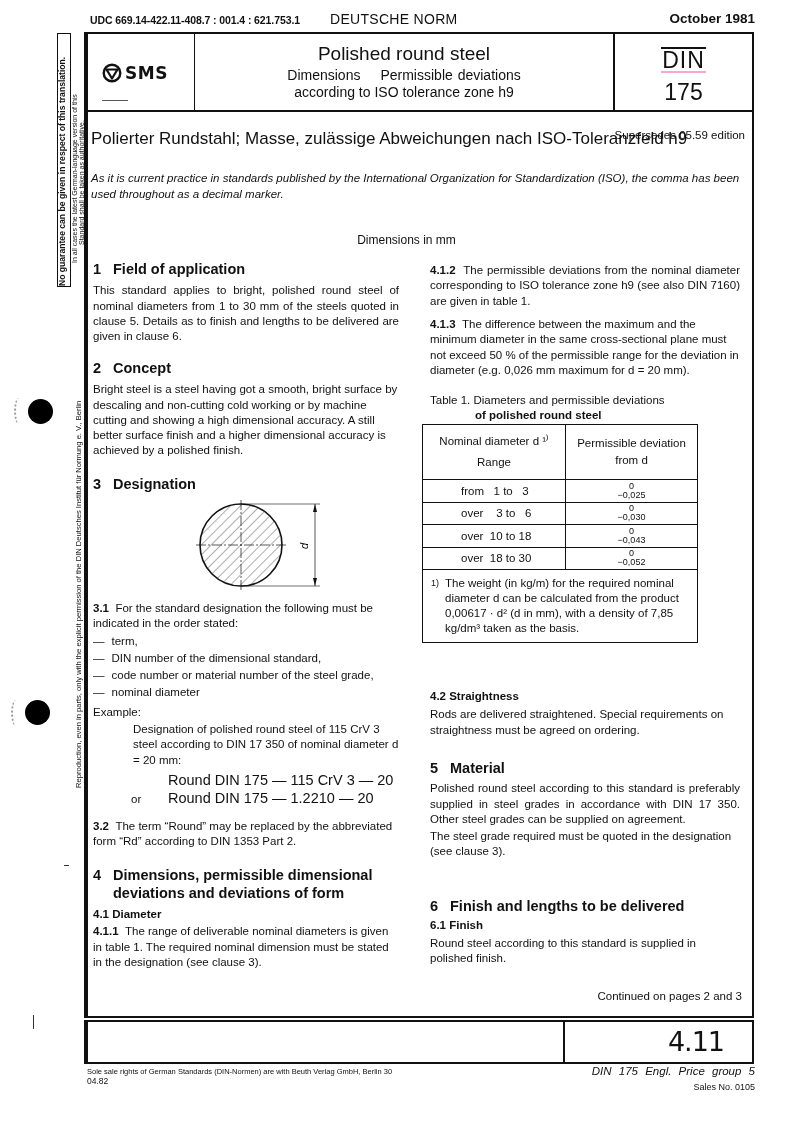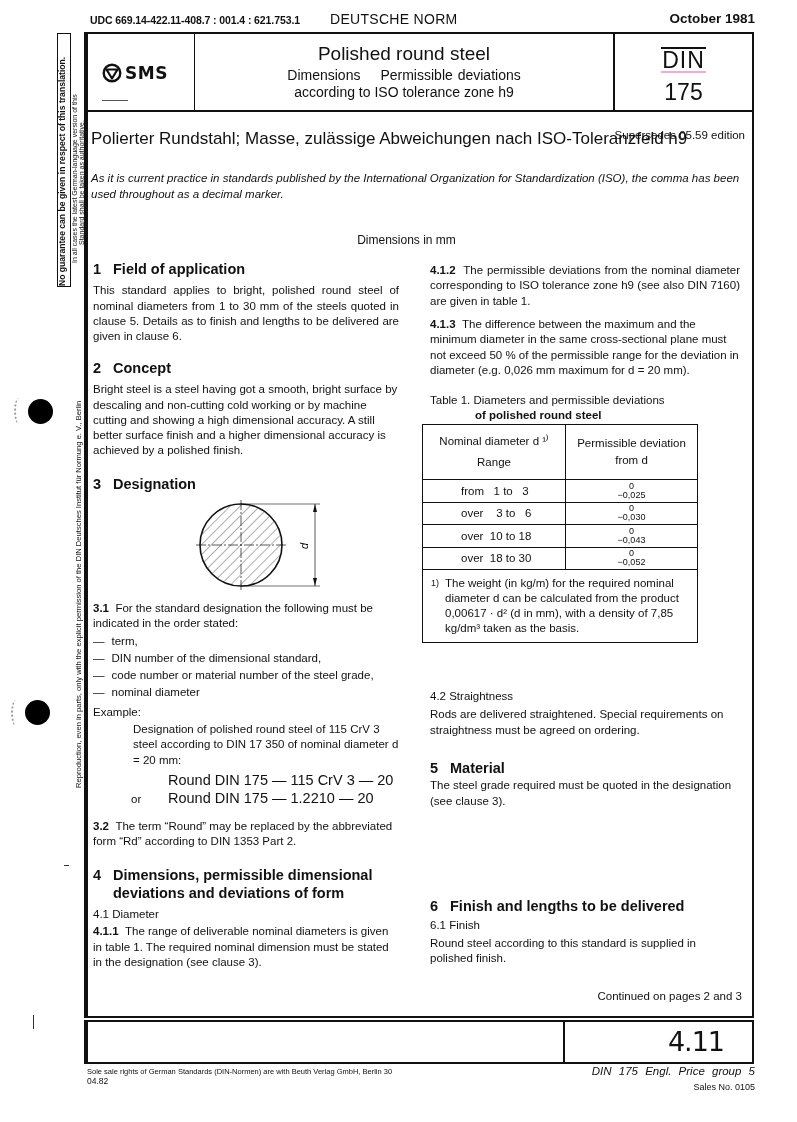--- a/index.html
+++ b/index.html
@@ -42,21 +42,21 @@
 
     .german { left: 91px; top: 129px; font-size: 17px; }
     .supersedes { right: 52px; top: 129px; font-size: 11.5px; }
     .iso-note { left: 91px; top: 170px; width: 650px; font-size: 11.5px; font-style: italic; line-height: 16px; }
     .dims { left: 8px; width: 797px; text-align: center; top: 233px; font-size: 12px; }
 
     .col { font-size: 11.5px; line-height: 15.3px; }
     .col p { margin: 0; }
     .h1 { font-size: 14.5px; font-weight: bold; }
     .h1 .num { display: inline-block; width: 20px; }
-    .h2 { font-size: 11.5px; font-weight: normal; }
+    .h2 { font-size: 11.5px; font-weight: bold; }
     .b { font-weight: bold; }
     .lcol { left: 93px; width: 306px; }
     .rcol { left: 430px; width: 310px; }
     .justify { text-align: justify; }
     .dash-list li { list-style: none; padding-left: 0; }
     .dash-list li::before { content: "\2014"; margin-right: 7px; }
     .indent { padding-left: 40px; }
     .desig-line { font-size: 14.5px; line-height: 18px; }
 
     
@@ -256,20 +256,21 @@
   </tbody>
 </table>
 
 <div class="abs col rcol" style="top:689px;">
   <div class="h2">4.2  Straightness</div>
   <p style="margin-top:3px;">Rods are delivered straightened. Special requirements on straightness must be agreed on ordering.</p>
 </div>
 
 <div class="abs col rcol" style="top:761px;">
   <div class="h1"><span class="num">5</span><span>Material</span></div>
+  <p style="margin-top:5px;" class="justify">Polished round steel according to this standard is preferably supplied in steel grades in accordance with DIN 17 350. Other steel grades can be supplied on agreement.</p>
   <p style="margin-top:2px;">The steel grade required must be quoted in the designation (see clause 3).</p>
 </div>
 
 <div class="abs col rcol" style="top:899px;">
   <div class="h1"><span class="num">6</span><span>Finish and lengths to be delivered</span></div>
   <div class="h2" style="margin-top:4px;">6.1  Finish</div>
   <p style="margin-top:2px;">Round steel according to this standard is supplied in polished finish.</p>
 </div>
 
 <div class="abs continued">Continued on pages 2 and 3</div>

